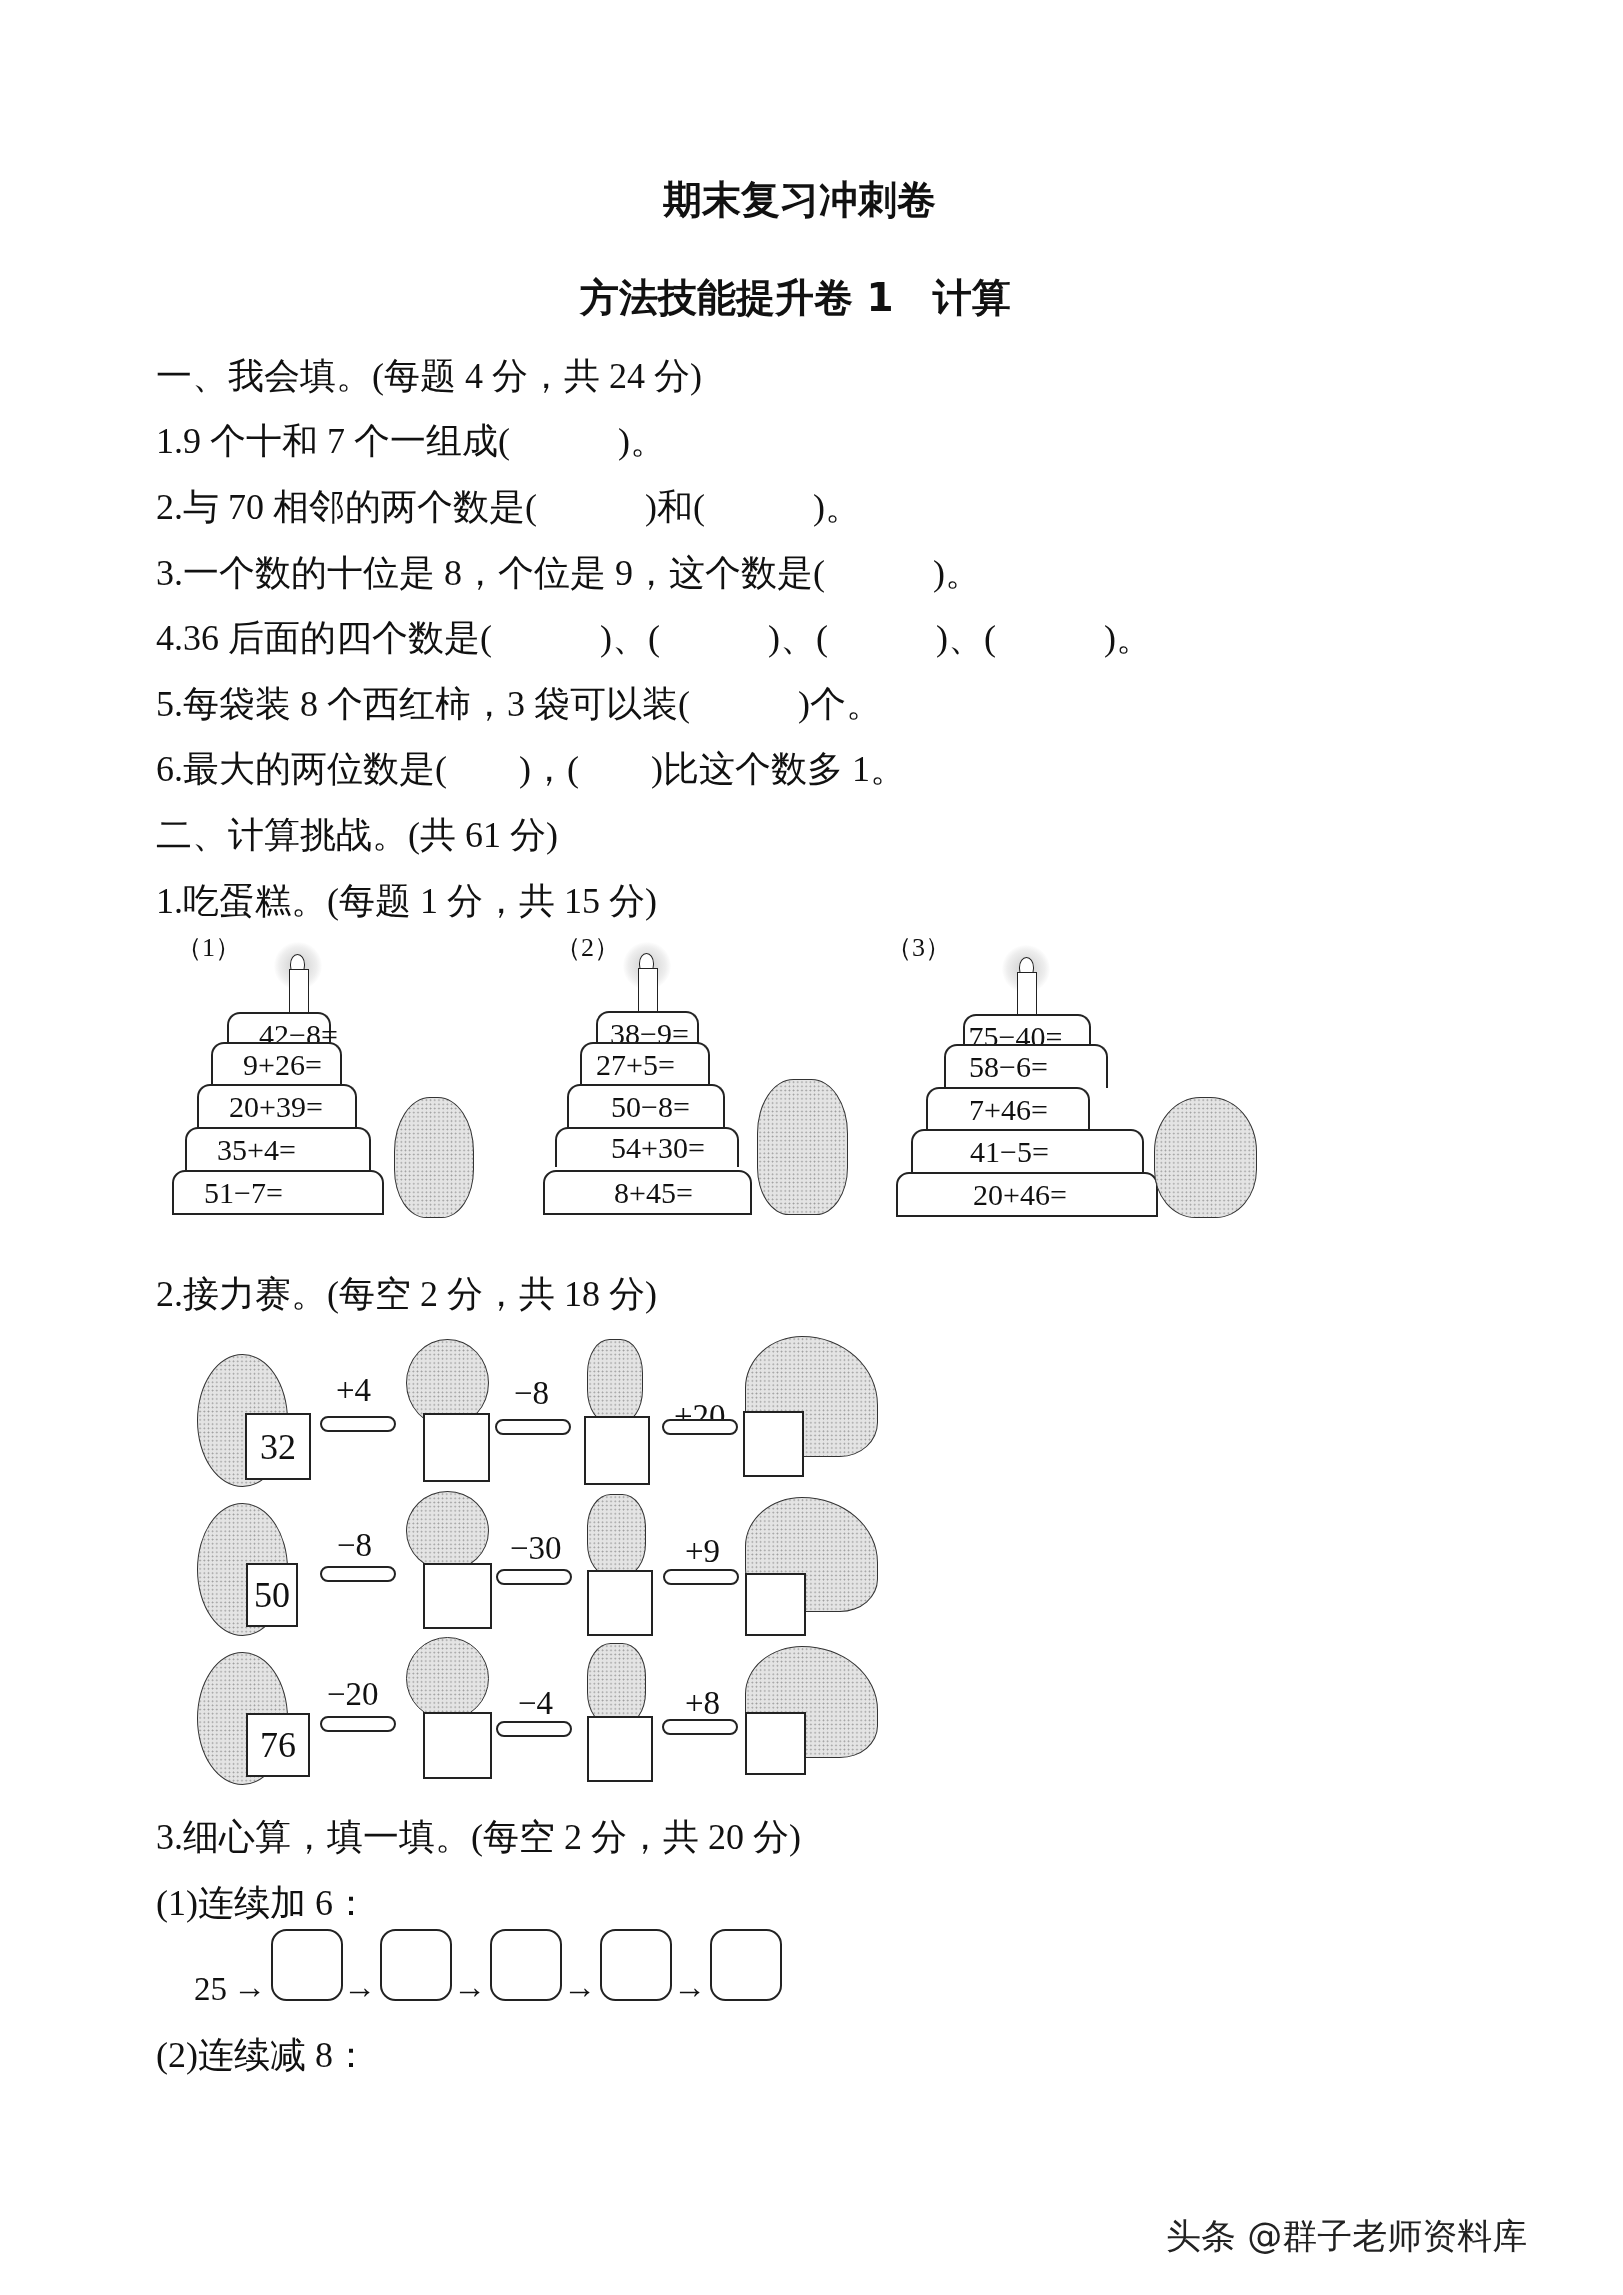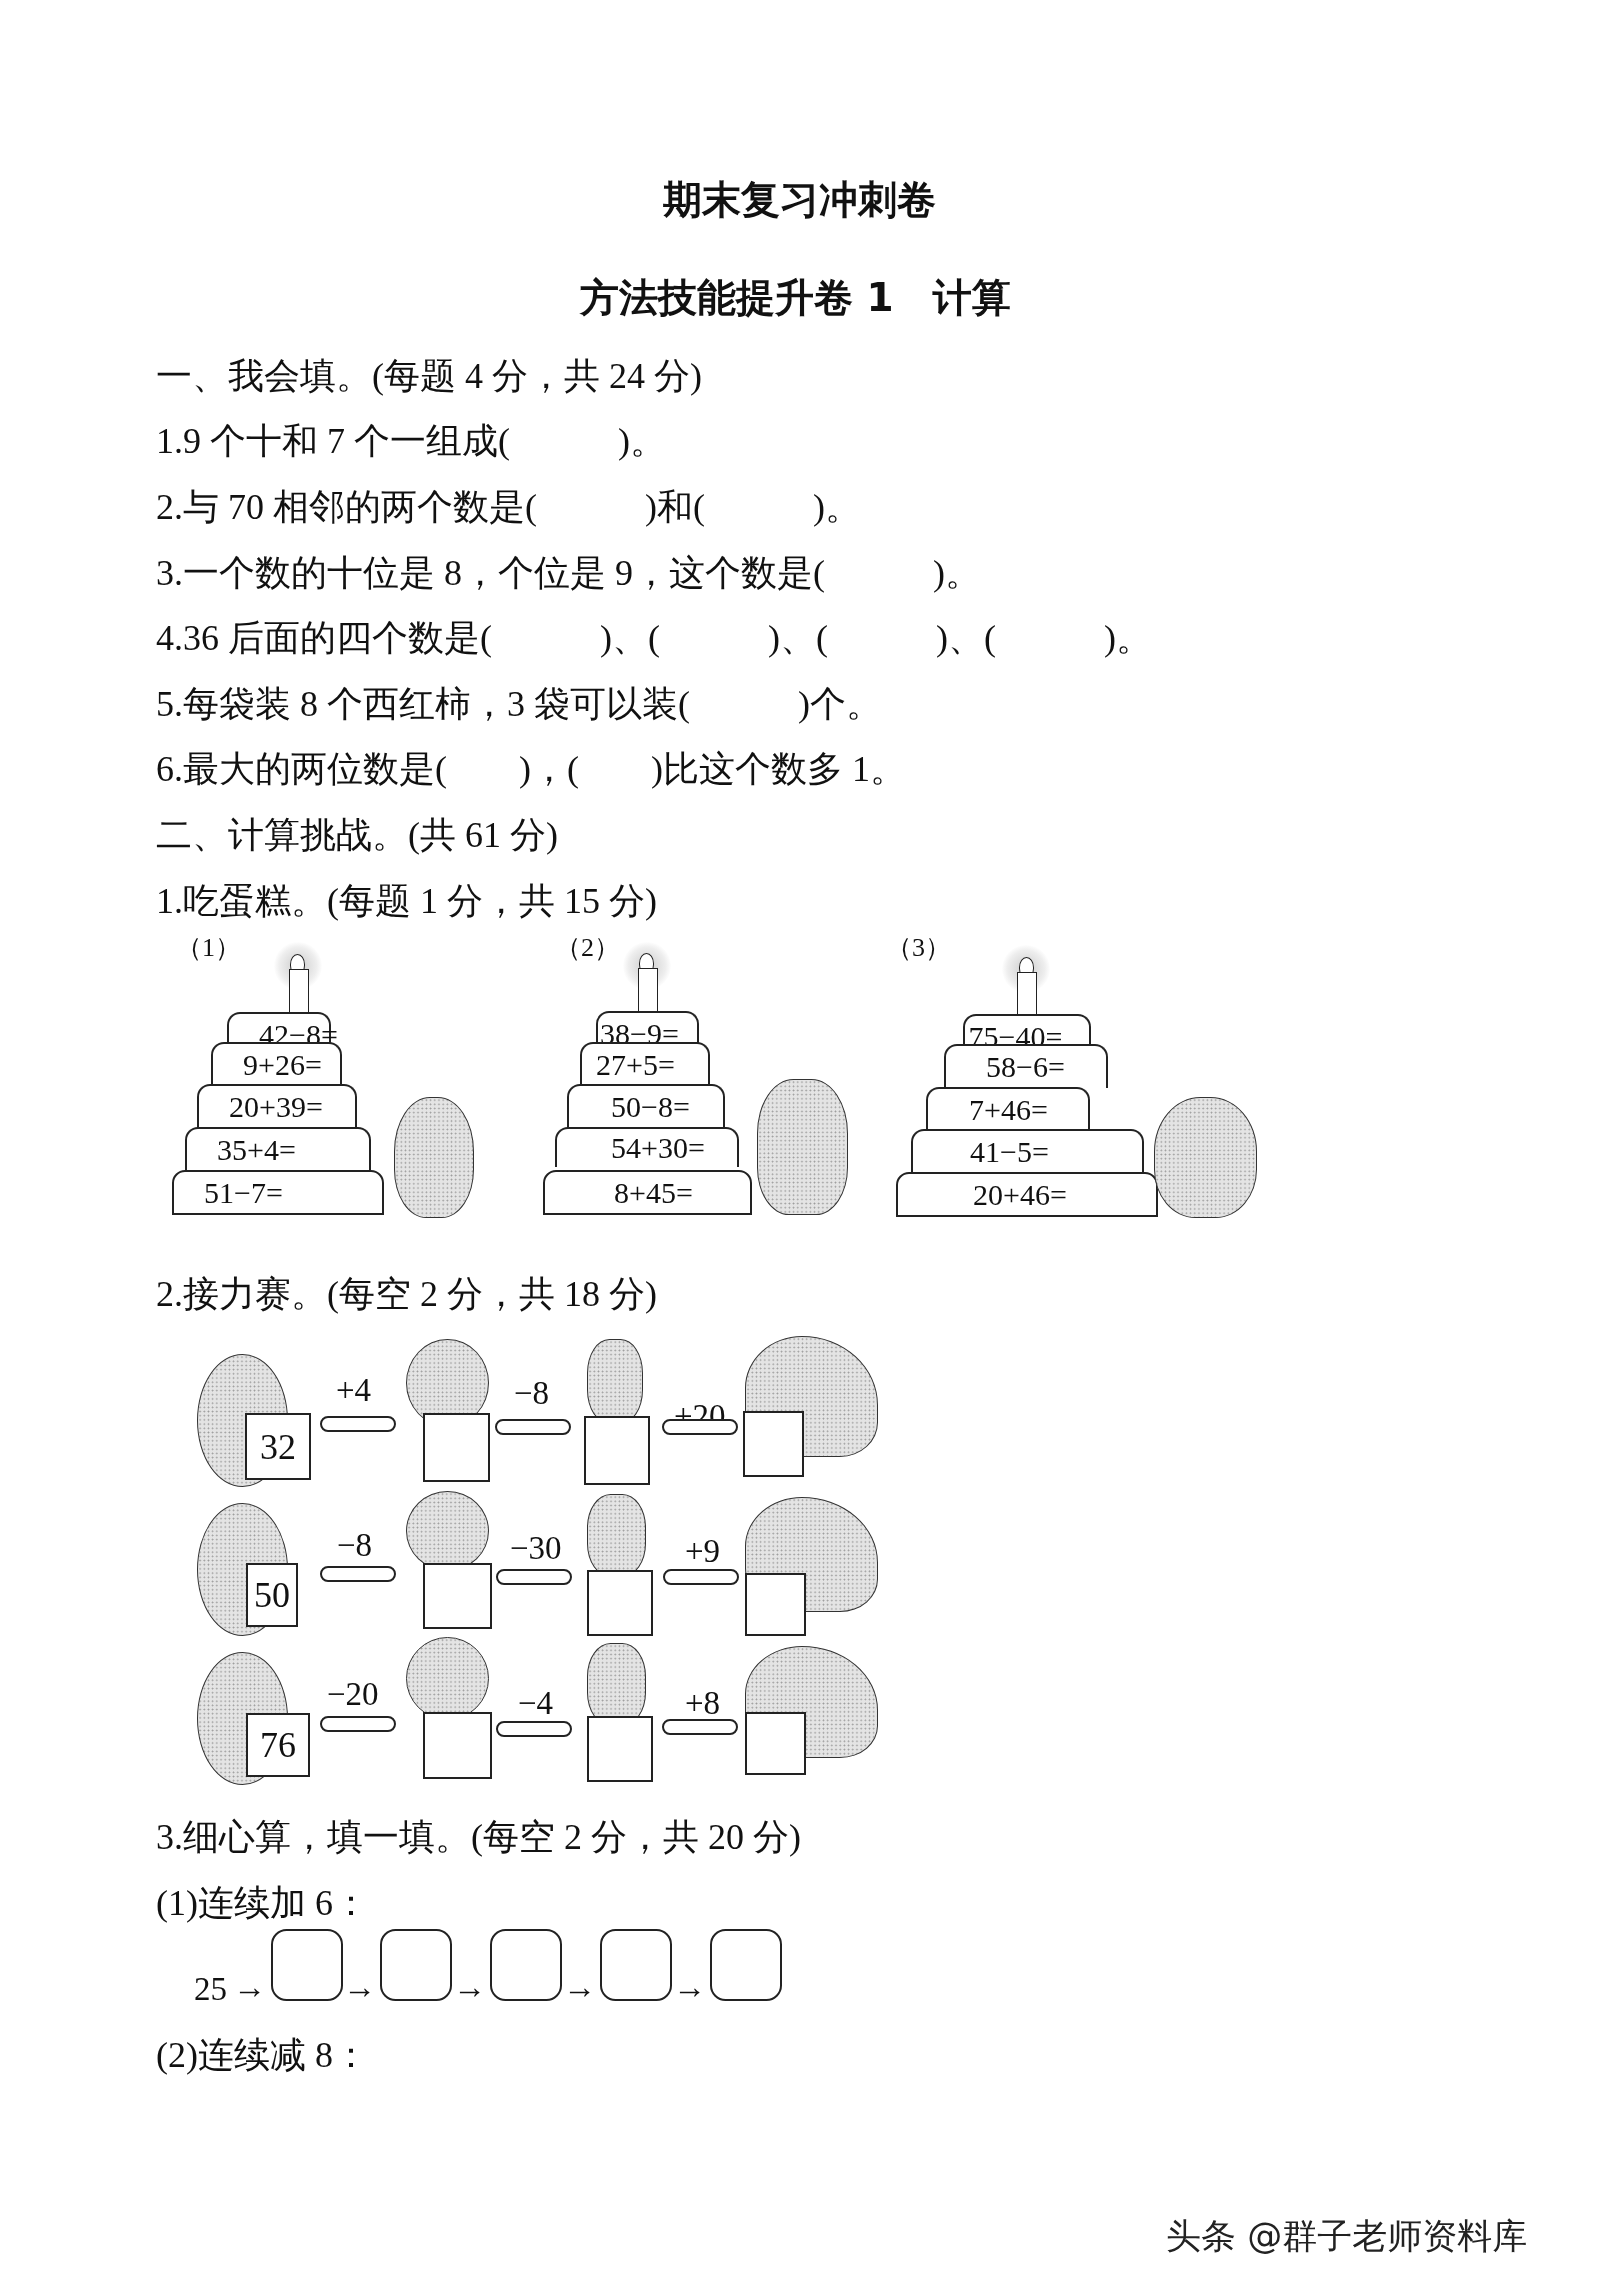--- a/index.html
+++ b/index.html
@@ -56,35 +56,35 @@
   <div class="tier" style="left:185px; top:1127px; width:186px; height:44px;">35+4=</div>
   <div class="tier bottom" style="left:172px; top:1170px; width:212px; height:45px;">51−7=</div>
   <div class="animal" style="left:394px; top:1097px; width:78px; height:119px; border-radius:45% 45% 40% 40%;"></div>
 </div>
 
 <div>
   <div class="abs cake-label" style="left:555px; top:930px;">（2）</div>
   <div class="glow" style="left:623px; top:942px;"></div>
   <div class="flame" style="left:639px; top:953px;"></div>
   <div class="candle" style="left:638px; top:968px;"></div>
-  <div class="tier" style="left:596px; top:1011px; width:103px; height:44px; padding-left:2px;">38−9=</div>
+  <div class="tier" style="left:596px; top:1011px; width:103px; height:44px; padding-left:12px;">38−9=</div>
   <div class="tier" style="left:580px; top:1042px; width:130px; height:44px; padding-left:14px;">27+5=</div>
   <div class="tier" style="left:567px; top:1084px; width:158px; height:44px; padding-left:42px;">50−8=</div>
   <div class="tier" style="left:555px; top:1127px; width:184px; height:40px; padding-left:54px;">54+30=</div>
   <div class="tier bottom" style="left:543px; top:1170px; width:209px; height:45px; padding-left:69px;">8+45=</div>
   <div class="animal" style="left:757px; top:1079px; width:89px; height:134px; border-radius:40% 40% 35% 35%;"></div>
 </div>
 
 <div>
   <div class="abs cake-label" style="left:886px; top:930px;">（3）</div>
   <div class="glow" style="left:1002px; top:945px;"></div>
   <div class="flame" style="left:1019px; top:957px;"></div>
   <div class="candle" style="left:1017px; top:972px;"></div>
   <div class="tier" style="left:963px; top:1014px; width:128px; height:44px; padding-left:3.6px;">75−40=</div>
-  <div class="tier" style="left:944px; top:1044px; width:164px; height:44px; padding-left:40px;">58−6=</div>
+  <div class="tier" style="left:944px; top:1044px; width:164px; height:44px; padding-left:23px;">58−6=</div>
   <div class="tier" style="left:926px; top:1087px; width:164px; height:44px; padding-left:41px;">7+46=</div>
   <div class="tier" style="left:911px; top:1129px; width:233px; height:44px; padding-left:57px;">41−5=</div>
   <div class="tier bottom" style="left:896px; top:1172px; width:262px; height:45px; padding-left:75px;">20+46=</div>
   <div class="animal" style="left:1154px; top:1097px; width:101px; height:119px; border-radius:45% 45% 40% 40%;"></div>
 </div>
 
 <div class="abs line" style="top:1270px;">2.接力赛。(每空 2 分，共 18 分)</div>
 
 <div>
   <div class="animal" style="left:197px; top:1354px; width:89px; height:131px;"></div>

